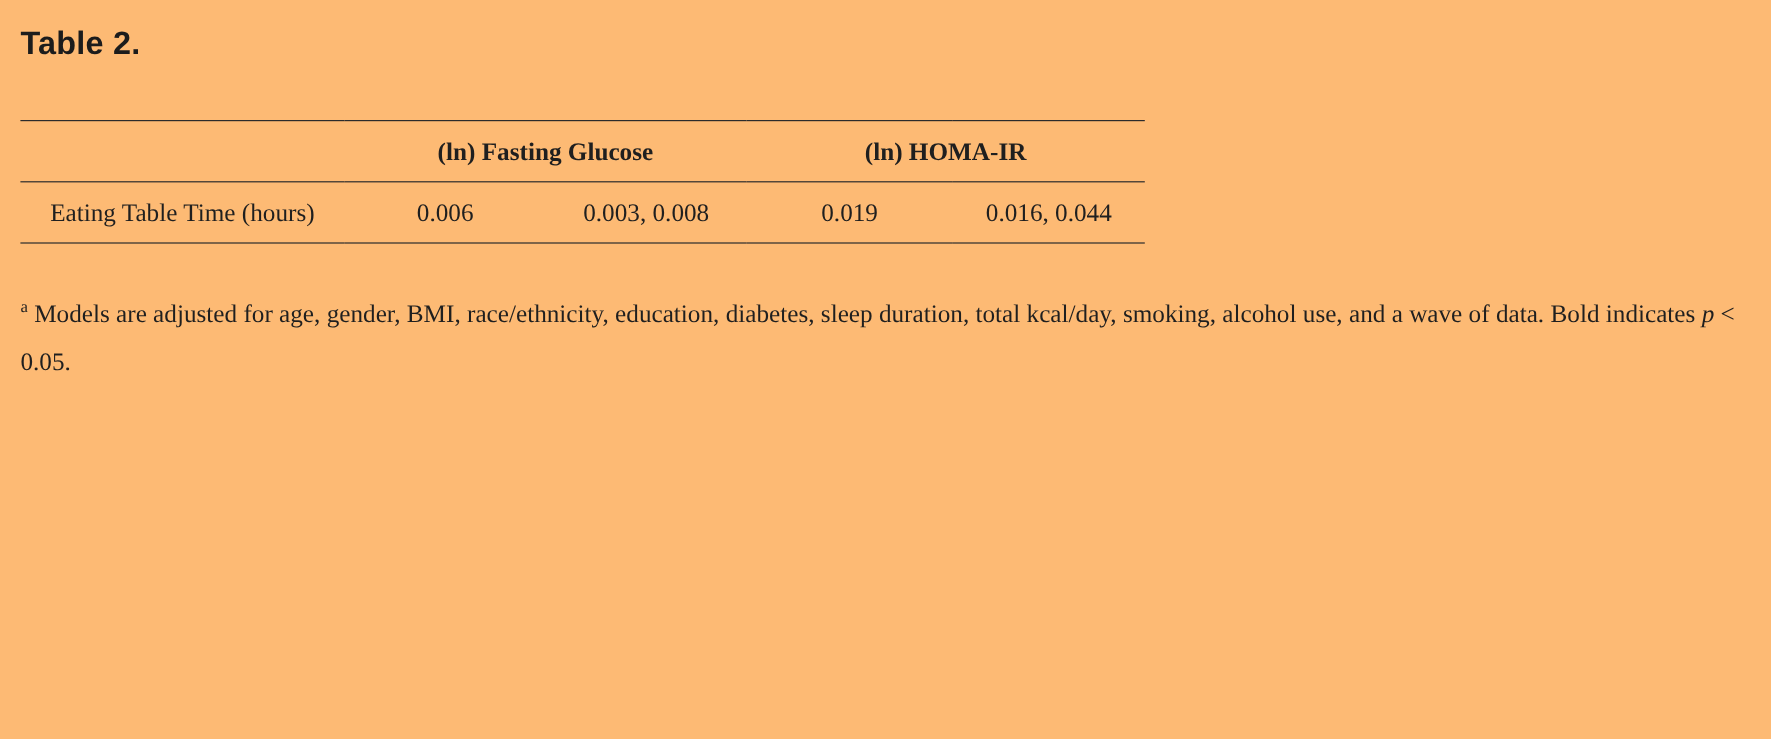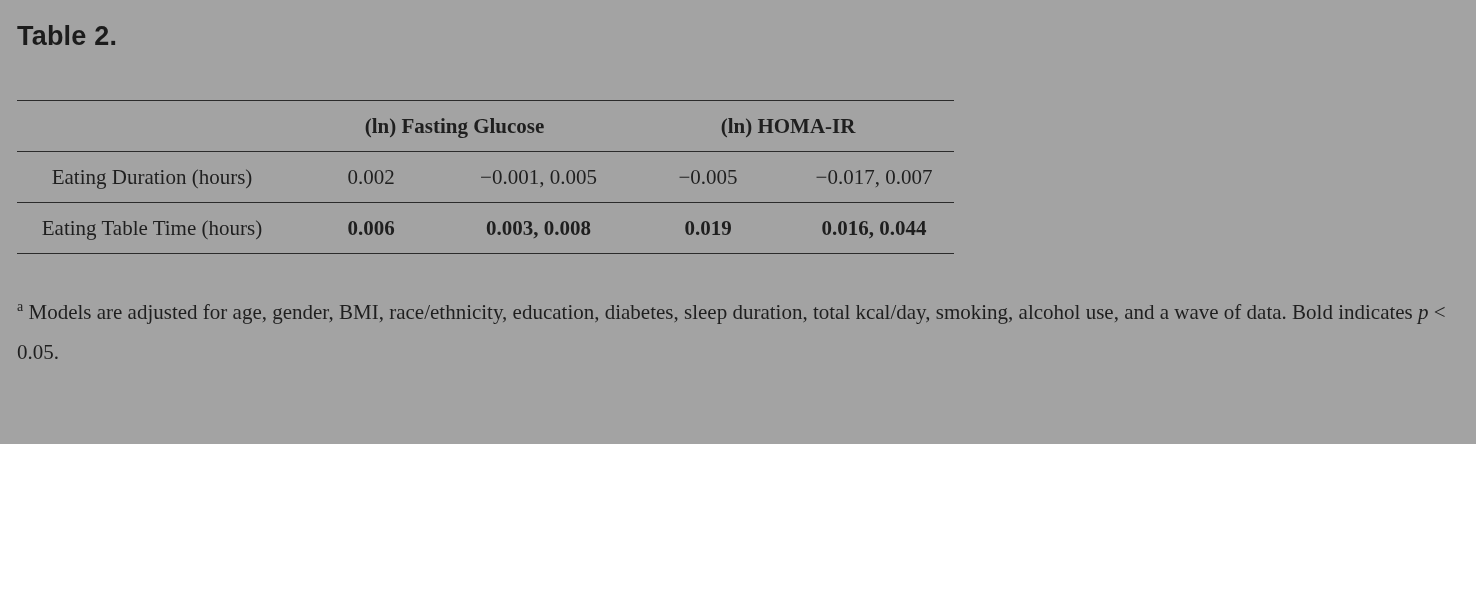--- a/index.html
+++ b/index.html
@@ -3,24 +3,24 @@
 <meta charset="utf-8">
 <style>
   html, body {
     margin: 0;
     padding: 0;
     background: #ffffff;
   }
   .page {
     position: relative;
     width: 1476px;
-    height: 444px;
+    height: 616px;
     box-sizing: border-box;
     padding: 20px 17px 0 17px;
-    background: #a3a3a3;
+    background: #fdba74;
     color: #1f1f1f;
     font-family: "Liberation Serif", "DejaVu Serif", serif;
     overflow: hidden;
   }
   .title {
     margin: 0;
     font-family: "Liberation Sans", "DejaVu Sans", sans-serif;
     font-weight: 700;
     font-size: 27px;
     line-height: 32px;
@@ -60,21 +60,21 @@
   }
   table.results thead th {
     font-weight: 700;
   }
   col.c-label { width: 270px; }
   col.c-coef1 { width: 168px; }
   col.c-ci1   { width: 167px; }
   col.c-coef2 { width: 172px; }
   col.c-ci2   { width: 160px; }
   tr.sig td.val {
-    font-weight: 700;
+    font-weight: 400;
   }
   .footnote {
     margin: 38px 0 12px 0;
     max-width: 1445px;
     font-size: 21px;
     line-height: 40px;
     color: #1f1f1f;
   }
   .footnote .pvar {
     font-style: italic;
@@ -97,27 +97,20 @@
       <col class="c-ci2">
     </colgroup>
     <thead>
       <tr>
         <th></th>
         <th colspan="2">(ln) Fasting Glucose</th>
         <th colspan="2">(ln) HOMA-IR</th>
       </tr>
     </thead>
     <tbody>
-      <tr>
-        <td class="rowlabel">Eating Duration (hours)</td>
-        <td class="val">0.002</td>
-        <td class="val">−0.001, 0.005</td>
-        <td class="val">−0.005</td>
-        <td class="val">−0.017, 0.007</td>
-      </tr>
       <tr class="sig">
         <td class="rowlabel">Eating Table Time (hours)</td>
         <td class="val">0.006</td>
         <td class="val">0.003, 0.008</td>
         <td class="val">0.019</td>
         <td class="val">0.016, 0.044</td>
       </tr>
     </tbody>
   </table>
 

